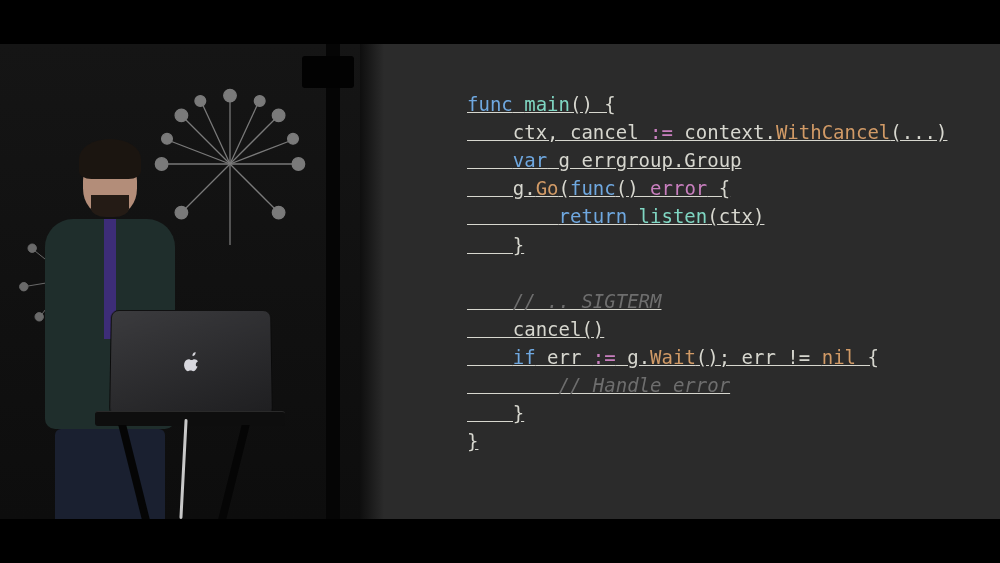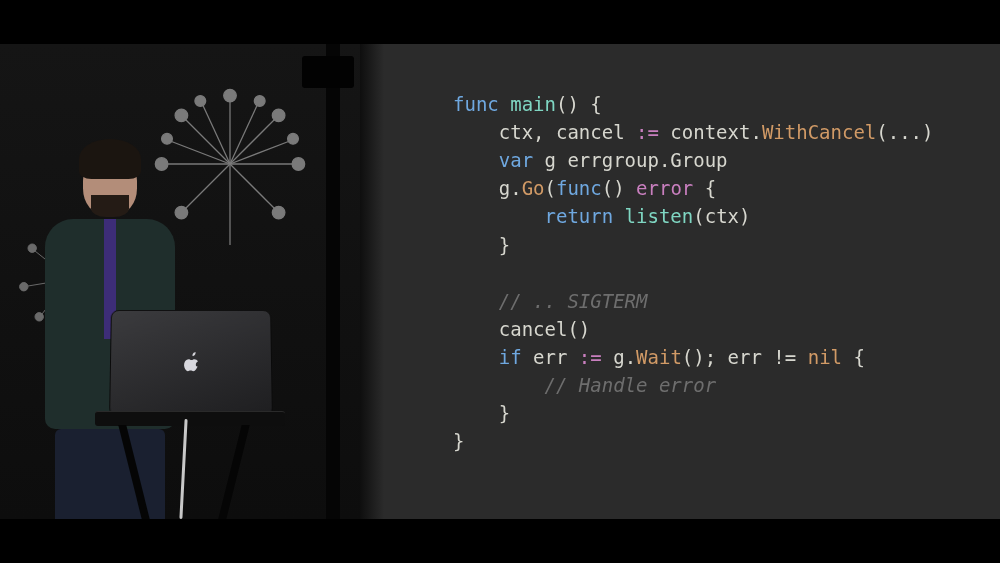--- a/index.html
+++ b/index.html
@@ -159,27 +159,28 @@
   }
   .slide-edge {
     position: absolute;
     left: 0; top: 0; bottom: 0;
     width: 24px;
     background: linear-gradient(90deg, #0e0e0e 0%, rgba(0,0,0,0) 100%);
   }
   pre.code {
     position: absolute;
     top: 46px;
-    left: 93px;
+    left: 107px;
     margin: 0;
     font-size: 19px;
     line-height: 1.48;
     color: #d7d7cf;
     white-space: pre;
     font-family: inherit;
+    text-decoration: underline;
   }
   .kw   { color: #6fa8e0; }   
   .fn   { color: #7fd6c2; }
   .err  { color: #c97fbf; }   
   .meth { color: #d19a66; }   
   .val  { color: #d19a66; }
   .cmt  { color: #6e6e6e; font-style: italic; }
   .pun  { color: #d7d7cf; }
 </style>
 </head>

